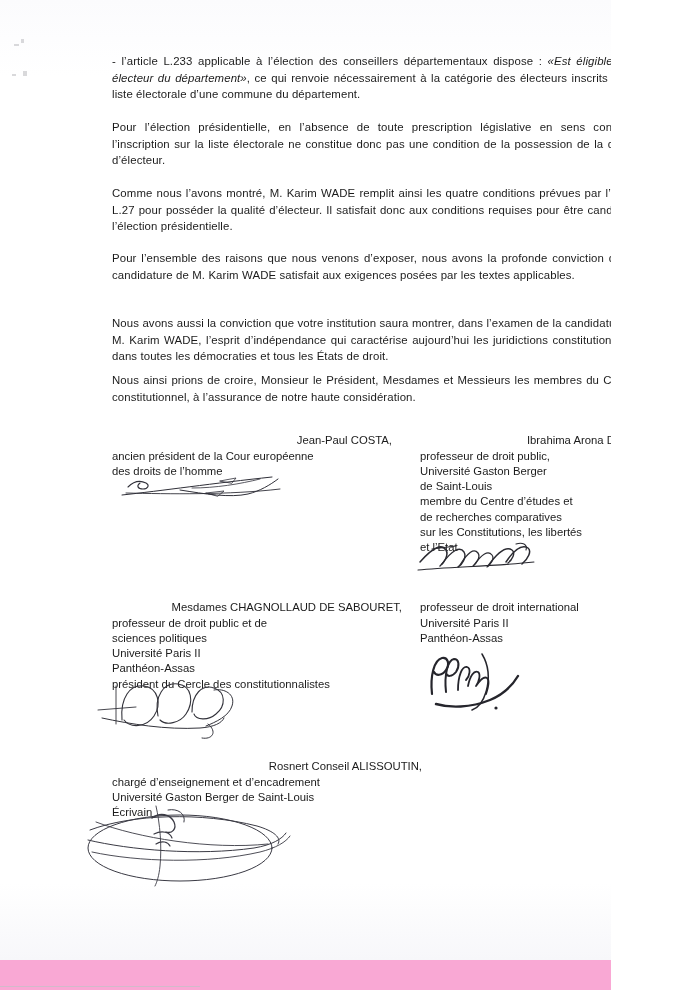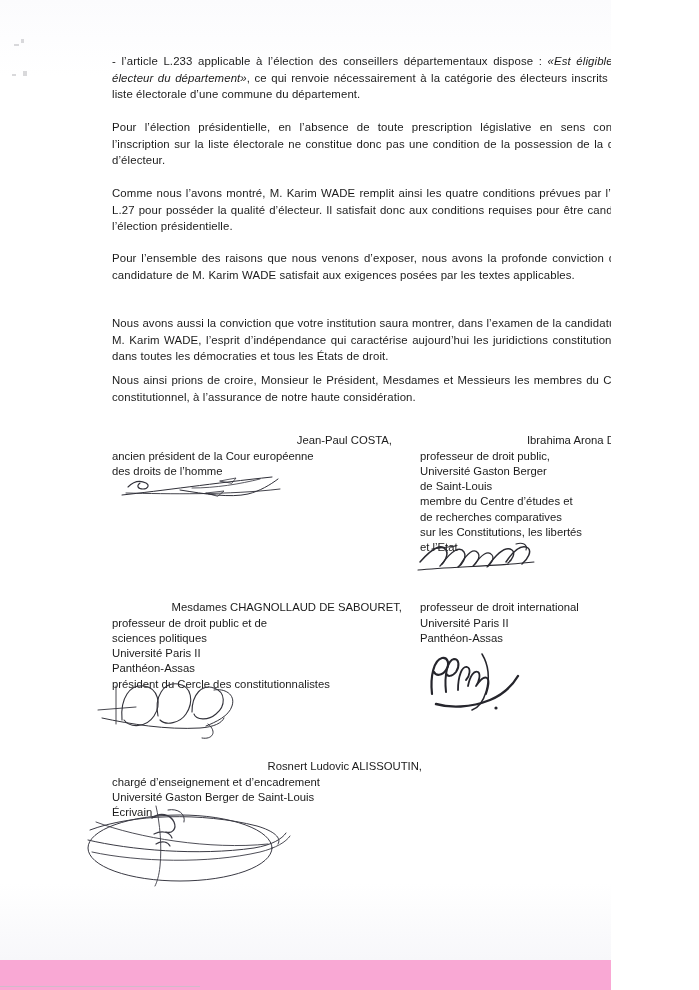--- a/index.html
+++ b/index.html
@@ -198,21 +198,21 @@
         <path d="M38 44 C38 30, 42 20, 47 21 C51 22, 50 30, 46 34" stroke-width="1.8"></path>
         <path d="M48 40 C50 30, 54 24, 58 26 C61 28, 59 36, 56 40 C60 34, 64 30, 67 32 C70 34, 68 42, 66 48" stroke-width="1.8"></path>
         <path d="M62 8 C68 18, 70 32, 66 46 C63 56, 58 62, 52 64" stroke-width="1.5"></path>
         <path d="M16 58 C30 62, 50 62, 70 54 C82 49, 92 40, 98 30" stroke-width="2.4"></path>
         <circle cx="76" cy="62" r="1.6" fill="#25252c" stroke="none"></circle>
       </g>
     </svg>
   </div>
 
   <div class="sig-block" style="left:112px; top:744px; width:310px;">
-    <span class="sig-name">Rosnert Ludovic ALISSOUTIN,</span><span>chargé d’enseignement et d’encadrement
+    <span class="sig-name">Rosnert Conseil ALISSOUTIN,</span><span>chargé d’enseignement et d’encadrement
 Université Gaston Berger de Saint-Louis
 Écrivain</span>
   </div>
   <div class="sig-ink" style="left:82px; top:800px; width:210px; height:92px;">
     <svg width="210" height="92" viewBox="0 0 210 92">
       <g fill="none" stroke="#3a3a44" stroke-linecap="round" stroke-linejoin="round">
         <ellipse cx="98" cy="48" rx="92" ry="33" stroke-width="1.0"></ellipse>
         <path d="M8 30 C50 14, 120 12, 175 26 C192 31, 200 38, 196 44" stroke-width="1.0"></path>
         <path d="M6 40 C48 50, 116 56, 172 48 C190 45, 200 39, 204 33" stroke-width="1.0"></path>
         <path d="M10 52 C56 62, 126 64, 178 52 C194 48, 204 42, 208 36" stroke-width="0.9"></path>

